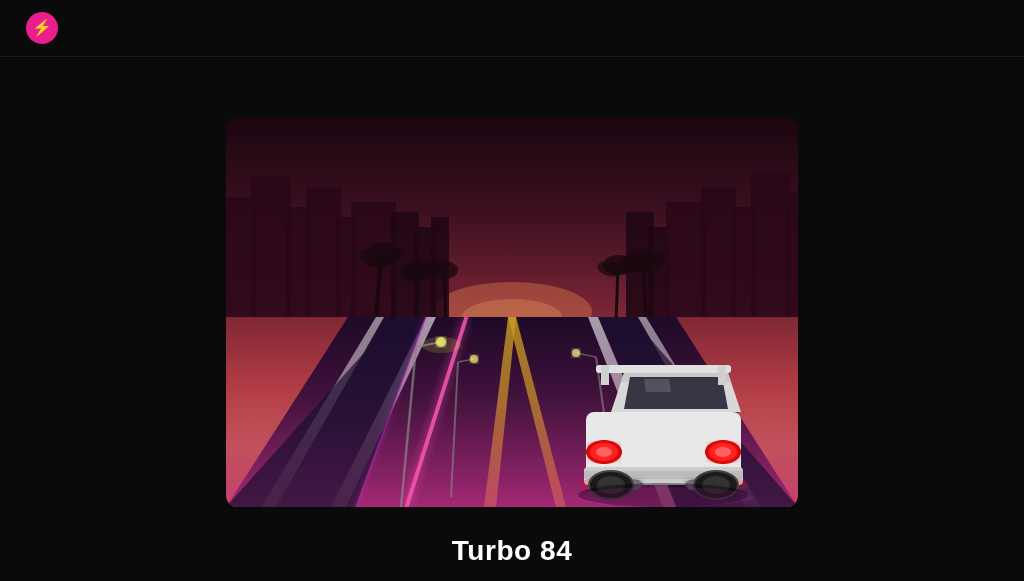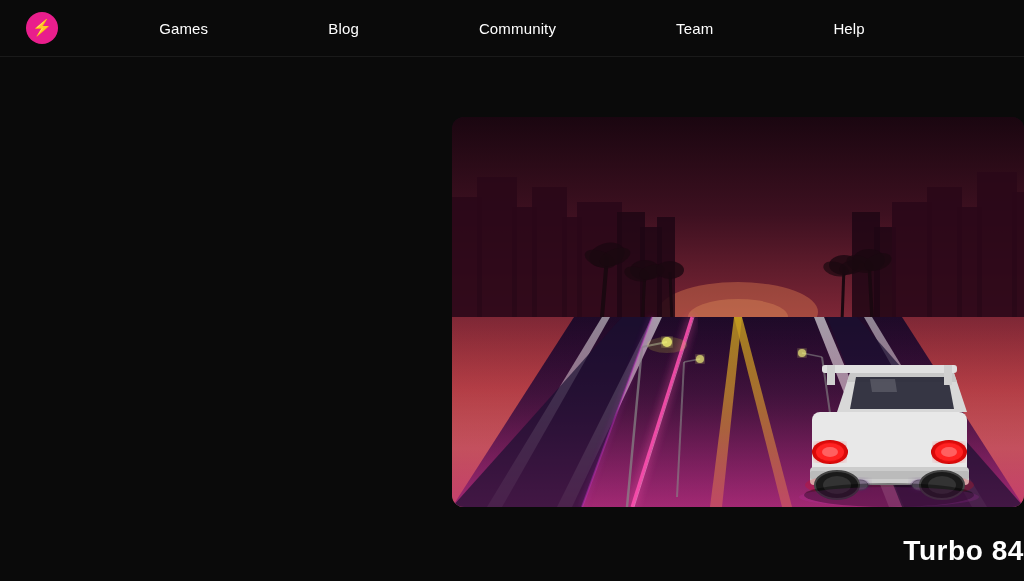--- a/index.html
+++ b/index.html
@@ -70,21 +70,21 @@
       font-weight: 400;
       padding: 0 60px;
       cursor: pointer;
       letter-spacing: 0.01em;
     }
 
     
     main {
       display: flex;
       flex-direction: column;
-      align-items: flex-end;
+      align-items: center;
       padding-top: 60px;
       background-color: #0a0a0a;
       height: calc(581px - 57px);
     }
 
     
     .game-image-container {
       width: 572px;
       height: 390px;
       border-radius: 12px;
@@ -112,27 +112,20 @@
 </head>
 <body>
 
 <nav>
   <div class="nav-logo">
     <div class="logo-circle">
       <span class="logo-bolt">⚡</span>
     </div>
   </div>
 
-  <div class="nav-links">
-    <a class="nav-link" href="#">Games</a>
-    <a class="nav-link" href="#">Blog</a>
-    <a class="nav-link" href="#">Community</a>
-    <a class="nav-link" href="#">Team</a>
-    <a class="nav-link" href="#">Help</a>
-  </div>
 </nav>
 
 <main>
   <div class="game-image-container">
     <svg class="svg-scene" viewBox="0 0 572 390" xmlns="http://www.w3.org/2000/svg">
 
       <defs>
         <linearGradient id="skyGrad" x1="0" y1="0" x2="0" y2="1">
           <stop offset="0%" stop-color="#1a0610"></stop>
           <stop offset="25%" stop-color="#3d1020"></stop>

